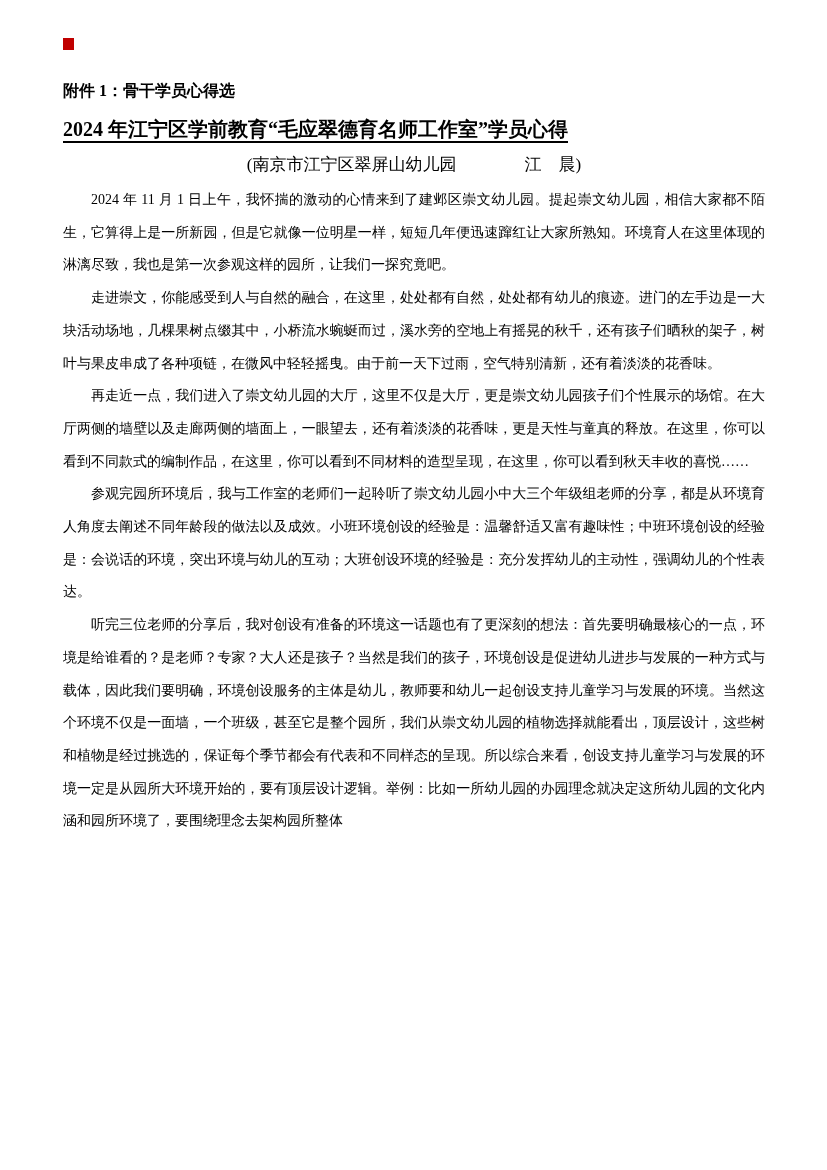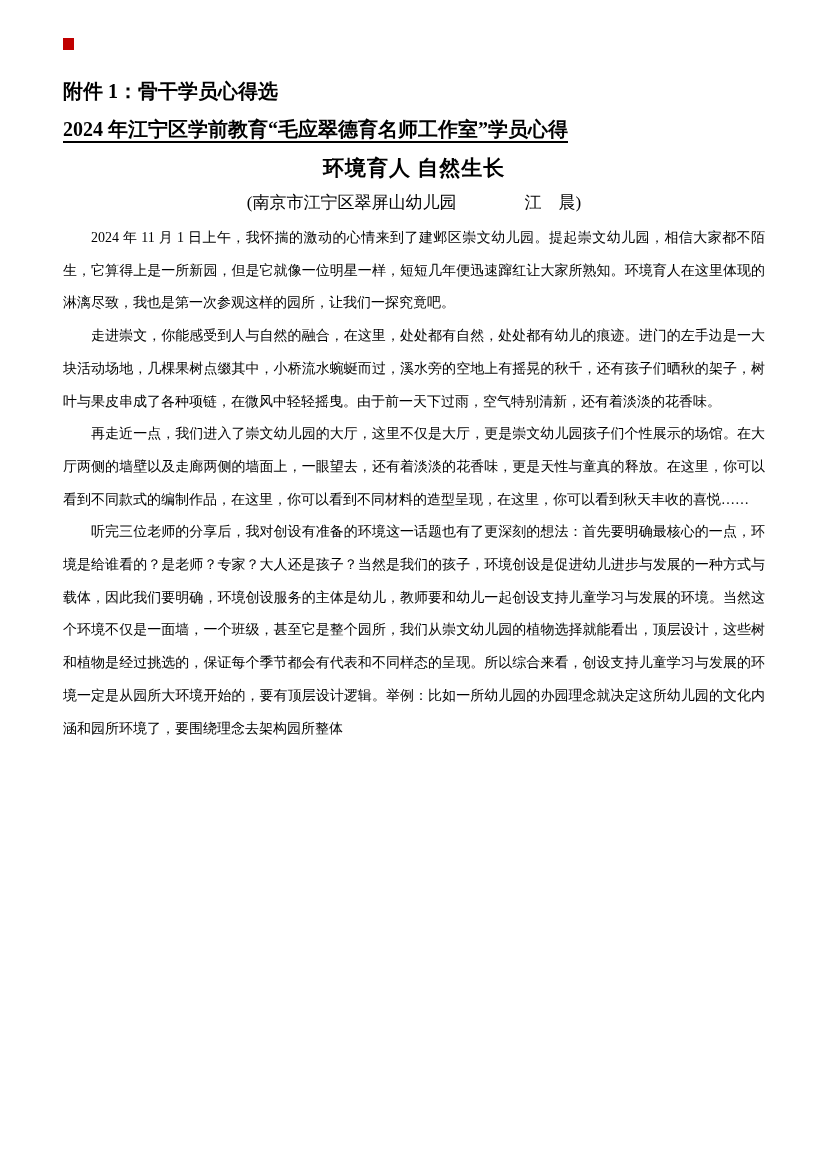--- a/index.html
+++ b/index.html
@@ -25,21 +25,21 @@
   .red-marker {
     position: absolute;
     left: 63px;
     top: 38px;
     width: 11px;
     height: 12px;
     background: #c00000;
   }
   .h-attachment {
     font-weight: bold;
-    font-size: 20px;
+    font-size: 16px;
     line-height: 38px;
     white-space: nowrap;
   }
   .h-workshop {
     font-weight: bold;
     font-size: 20px;
     line-height: 38px;
     white-space: nowrap;
   }
   .h-workshop .underlined {
@@ -77,23 +77,23 @@
 
 <div class="page">
   <div class="red-marker"></div>
 
   <div class="h-attachment">附件 1：骨干学员心得选</div>
 
   <div class="h-workshop">
     <span class="underlined">2024 年江宁区学前教育“毛应翠德育名师工作室”学员心得</span>
   </div>
 
-  <h1 class="doc-title">环境育人 自然生长</h1>
 
   <div class="doc-byline">(南京市江宁区翠屏山幼儿园　　　　江　晨)</div>
 
   <div class="body-text">
     <p>2024 年 11 月 1 日上午，我怀揣的激动的心情来到了建邺区崇文幼儿园。提起崇文幼儿园，相信大家都不陌生，它算得上是一所新园，但是它就像一位明星一样，短短几年便迅速蹿红让大家所熟知。环境育人在这里体现的淋漓尽致，我也是第一次参观这样的园所，让我们一探究竟吧。</p>
     <p>走进崇文，你能感受到人与自然的融合，在这里，处处都有自然，处处都有幼儿的痕迹。进门的左手边是一大块活动场地，几棵果树点缀其中，小桥流水蜿蜒而过，溪水旁的空地上有摇晃的秋千，还有孩子们晒秋的架子，树叶与果皮串成了各种项链，在微风中轻轻摇曳。由于前一天下过雨，空气特别清新，还有着淡淡的花香味。</p>
     <p>再走近一点，我们进入了崇文幼儿园的大厅，这里不仅是大厅，更是崇文幼儿园孩子们个性展示的场馆。在大厅两侧的墙壁以及走廊两侧的墙面上，一眼望去，还有着淡淡的花香味，更是天性与童真的释放。在这里，你可以看到不同款式的编制作品，在这里，你可以看到不同材料的造型呈现，在这里，你可以看到秋天丰收的喜悦……</p>
+    <p>参观完园所环境后，我与工作室的老师们一起聆听了崇文幼儿园小中大三个年级组老师的分享，都是从环境育人角度去阐述不同年龄段的做法以及成效。小班环境创设的经验是：温馨舒适又富有趣味性；中班环境创设的经验是：会说话的环境，突出环境与幼儿的互动；大班创设环境的经验是：充分发挥幼儿的主动性，强调幼儿的个性表达。</p>
     <p>听完三位老师的分享后，我对创设有准备的环境这一话题也有了更深刻的想法：首先要明确最核心的一点，环境是给谁看的？是老师？专家？大人还是孩子？当然是我们的孩子，环境创设是促进幼儿进步与发展的一种方式与载体，因此我们要明确，环境创设服务的主体是幼儿，教师要和幼儿一起创设支持儿童学习与发展的环境。当然这个环境不仅是一面墙，一个班级，甚至它是整个园所，我们从崇文幼儿园的植物选择就能看出，顶层设计，这些树和植物是经过挑选的，保证每个季节都会有代表和不同样态的呈现。所以综合来看，创设支持儿童学习与发展的环境一定是从园所大环境开始的，要有顶层设计逻辑。举例：比如一所幼儿园的办园理念就决定这所幼儿园的文化内涵和园所环境了，要围绕理念去架构园所整体</p>
   </div>
 </div>
 
 </body></html>

